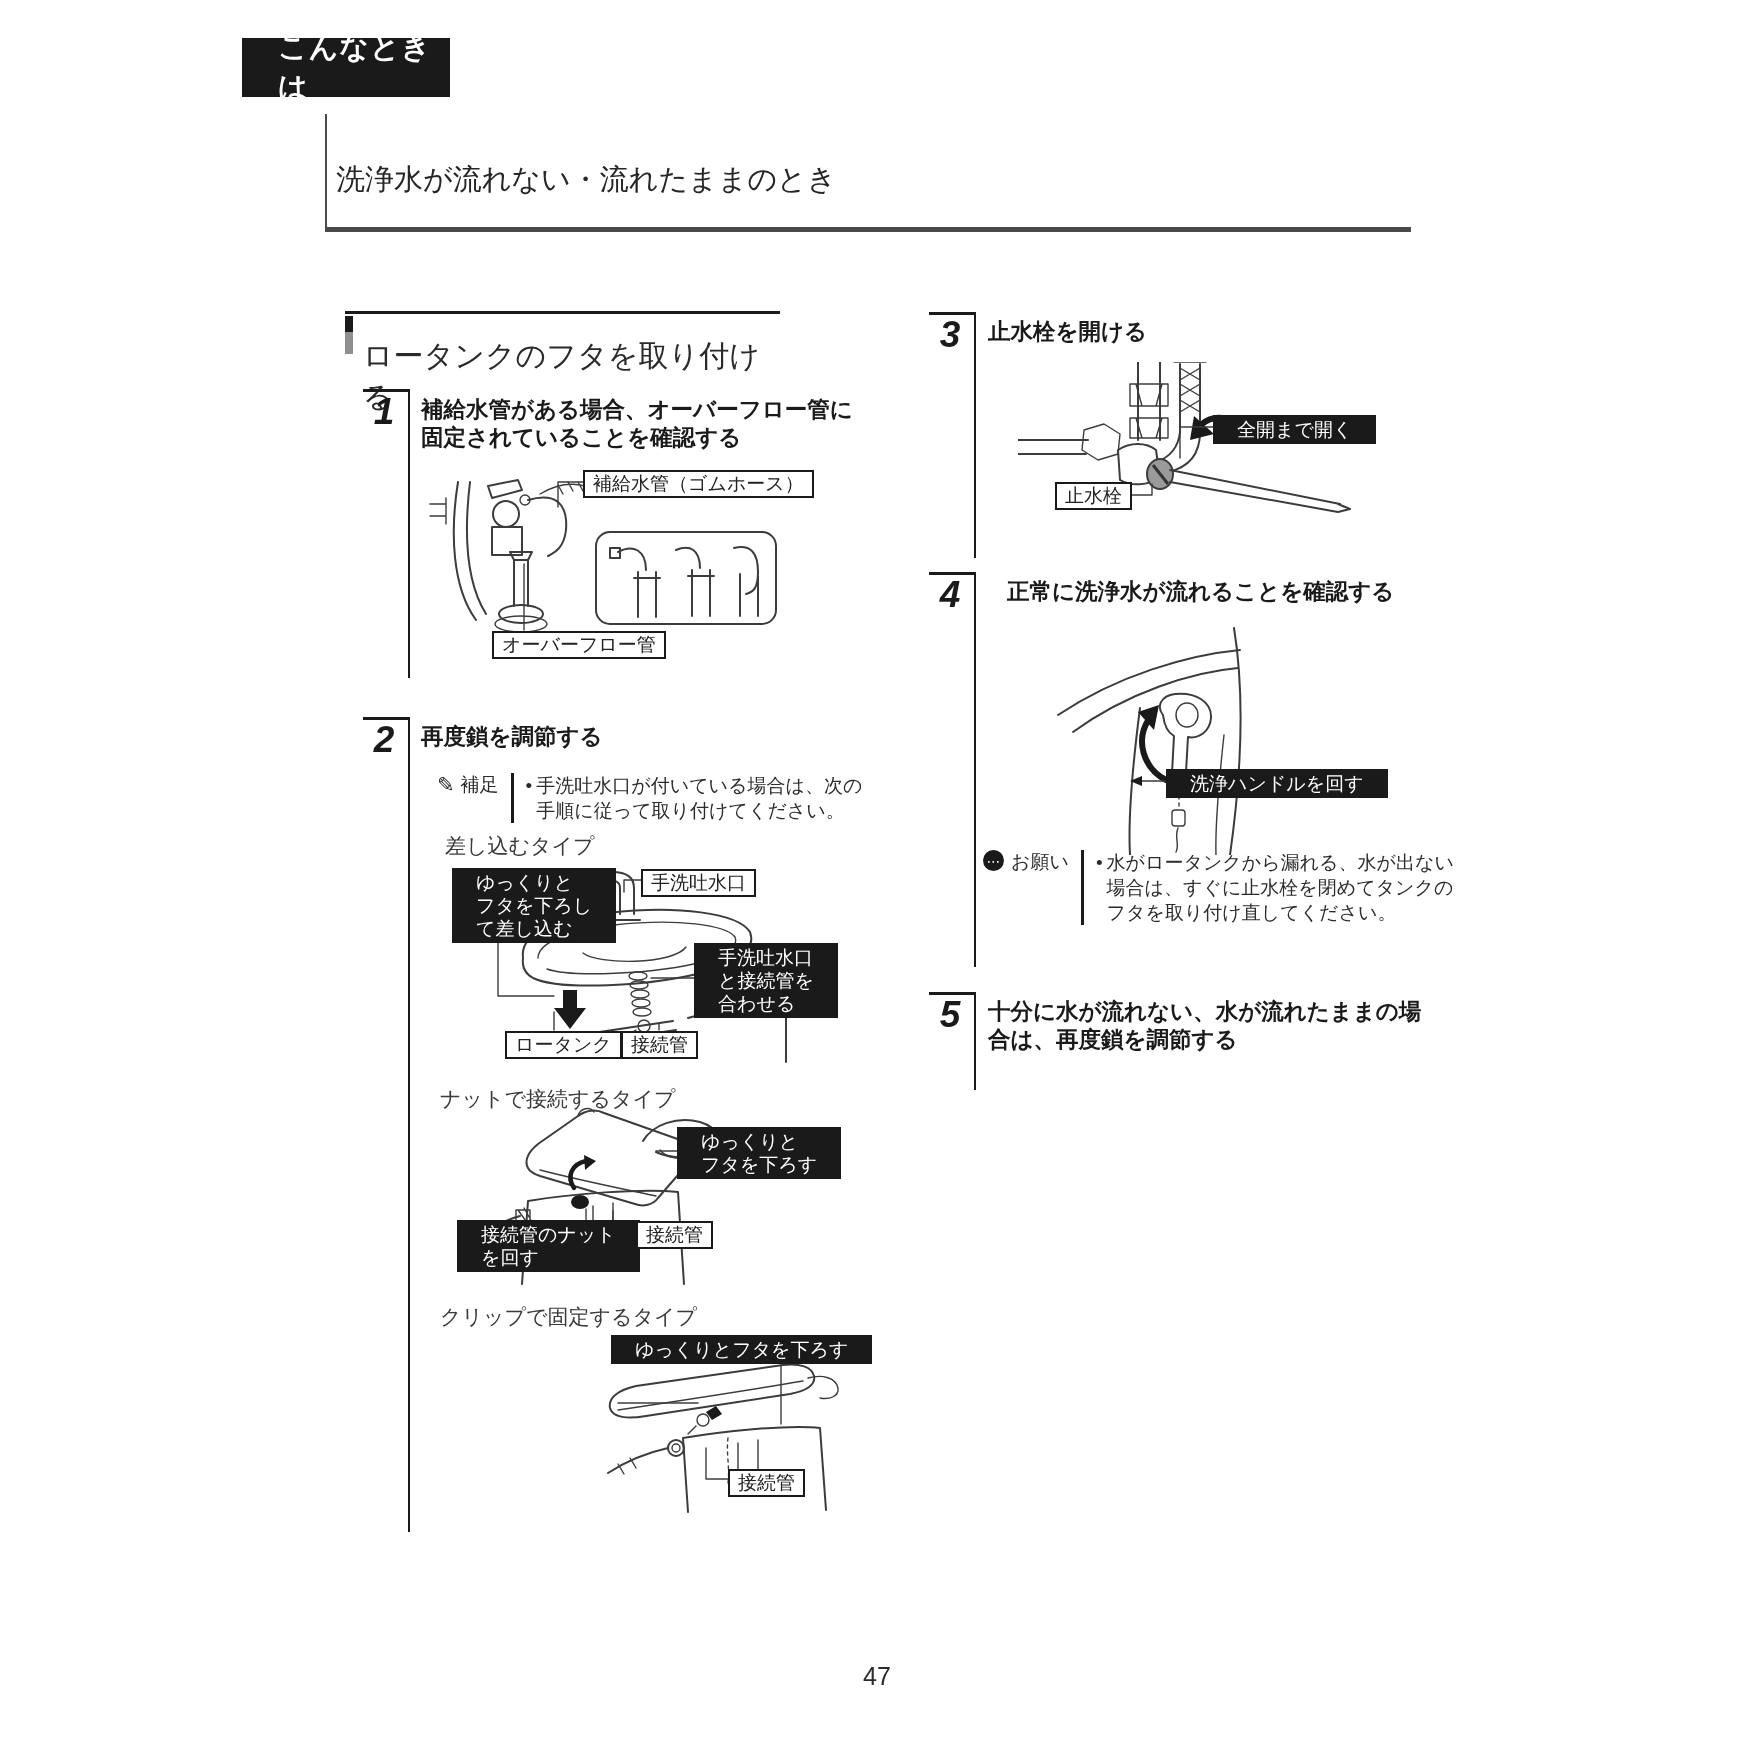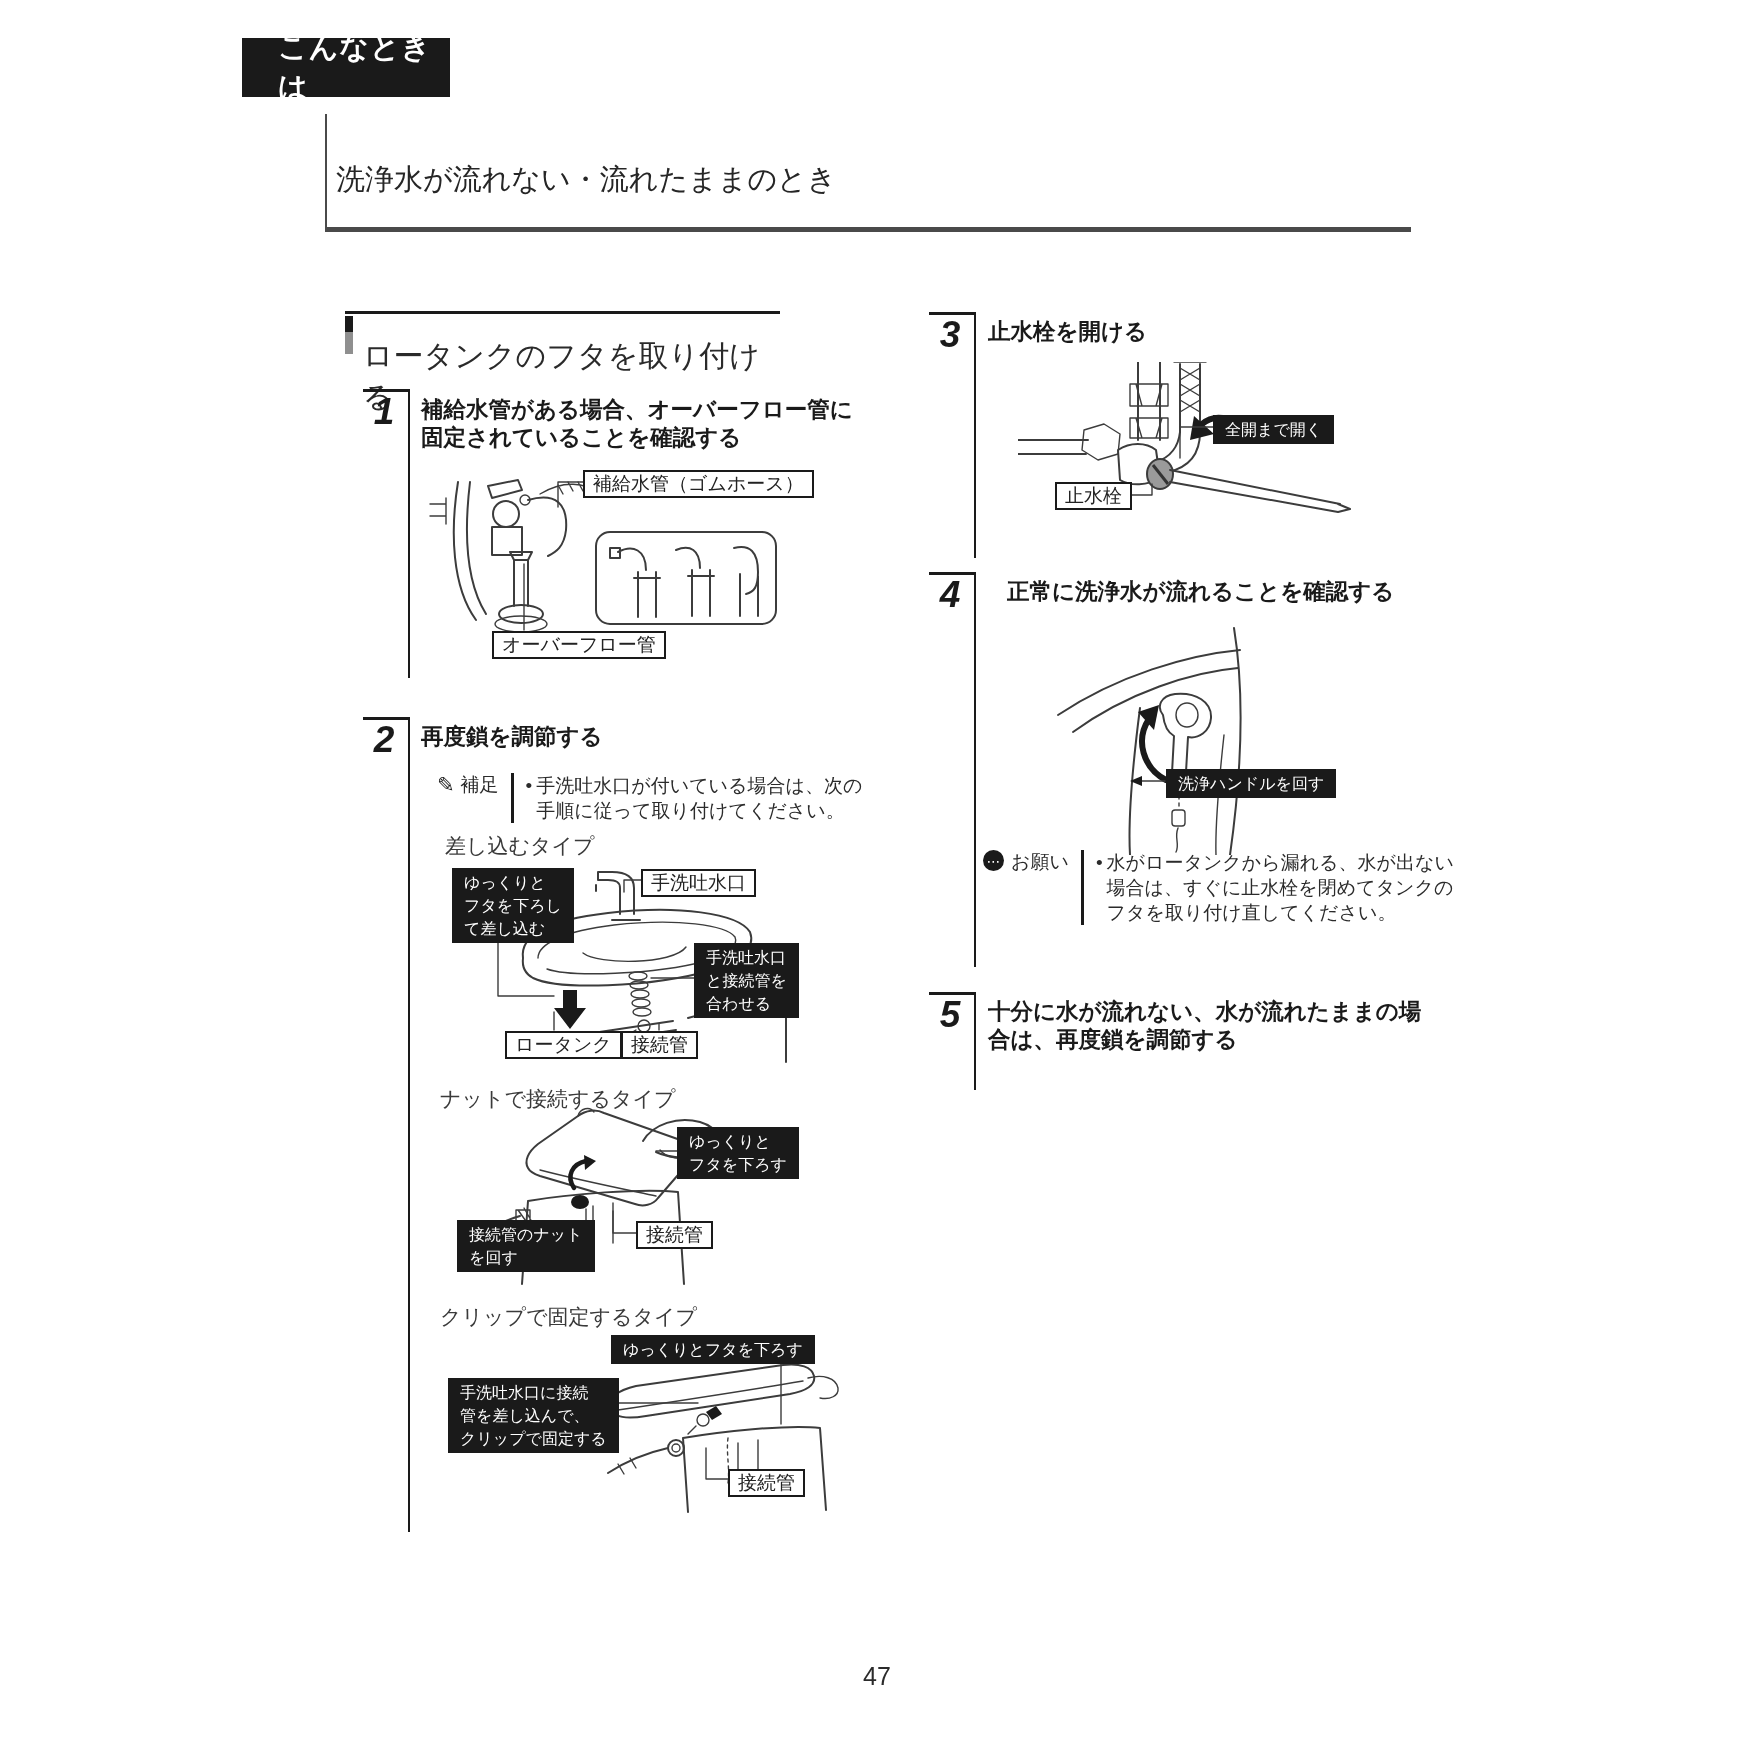--- a/index.html
+++ b/index.html
@@ -20,21 +20,21 @@
   .sec-head{left:345px;top:311px;width:435px;border-top:3px solid #1a1a1a;display:flex;align-items:flex-start;}
   .sec-bar{width:8px;height:38px;margin-top:2px;background:linear-gradient(#1a1a1a 0 42%,#8f8f8f 42% 100%);}
   .sec-title{font-size:30px;color:#2a2a2a;padding:22px 0 0 10px;}
   
   .step-topline{height:3px;background:#1a1a1a;width:47px;}
   .step-rule{width:2px;background:#1a1a1a;}
   .step-num{font-style:italic;font-weight:bold;font-size:37px;width:42px;text-align:center;color:#1a1a1a;line-height:1;}
   .step-title{font-weight:bold;font-size:22.5px;line-height:28px;color:#1a1a1a;white-space:pre-line;}
   .subheading{font-size:21px;color:#3a3a3a;white-space:nowrap;}
   
-  .black-label{background:#1a1a1a;color:#ffffff;font-size:16px;line-height:23px;padding:3px 12px;white-space:pre-line;}
+  .black-label{background:#1a1a1a;color:#ffffff;font-size:19px;line-height:23px;padding:3px 24px;white-space:pre-line;}
   .white-label{background:#ffffff;border:2px solid #1a1a1a;color:#222;font-size:19px;line-height:22px;padding:1px 8px;white-space:pre-line;}
   
   .note{display:flex;align-items:flex-start;}
   .note-icon-pencil{font-size:21px;color:#1a1a1a;margin-right:6px;line-height:23px;}
   .note-icon-circle{width:21px;height:21px;border-radius:50%;background:#1a1a1a;color:#fff;
     display:flex;align-items:center;justify-content:center;font-size:14px;line-height:1;margin-right:7px;flex:0 0 auto;}
   .note-label{font-size:19px;color:#2b2b2b;line-height:23px;white-space:nowrap;}
   .note-div{width:3px;background:#1a1a1a;align-self:stretch;margin:0 12px 0 12px;}
   .note-body{display:flex;align-items:flex-start;}
   .note-bullet{font-size:19px;line-height:25px;margin-right:4px;color:#2b2b2b;}
@@ -178,23 +178,20 @@
     <path class="ln thin" d="M150,95 V130 M170,92 V128"></path>
     <circle class="ln" cx="88" cy="100" r="8"></circle>
     <circle class="ln thin" cx="88" cy="100" r="4"></circle>
     <path class="ln" d="M20,125 C40,112 62,104 80,100"></path>
     <path class="ln thin" d="M30,116 l6,10 M42,110 l6,10"></path>
     <path class="ln thin" stroke-dasharray="3,4" d="M140,90 C138,105 142,120 140,135"></path>
     <path class="ln thin" d="M30,55 H110"></path>
     <path class="ln thin" d="M140,131 H118 V100"></path>
   </svg>
   <div class="abs black-label" style="left:611px;top:1335px;">ゆっくりとフタを下ろす</div>
-  <div class="abs black-label" style="left:448px;top:1378px;">手洗吐水口に接続
-管を差し込んで、
-クリップで固定する</div>
   <div class="abs white-label" style="left:728px;top:1469px;">接続管</div>
 
   <div class="abs step-topline" style="left:929px;top:312px;"></div>
   <div class="abs step-rule" style="left:974px;top:312px;height:246px;"></div>
   <div class="abs step-num" style="left:929px;top:316px;">3</div>
   <div class="abs step-title" style="left:988px;top:318px;">止水栓を開ける</div>
 
   <svg class="abs" style="left:1018px;top:362px;" width="335" height="200" viewBox="0 0 335 200">
     <path class="ln" d="M120,0 V78 M142,0 V78"></path>
     <path class="ln thin" d="M112,22 h38 v22 h-38 z M118,22 l6,22 M144,22 l-6,22"></path>

